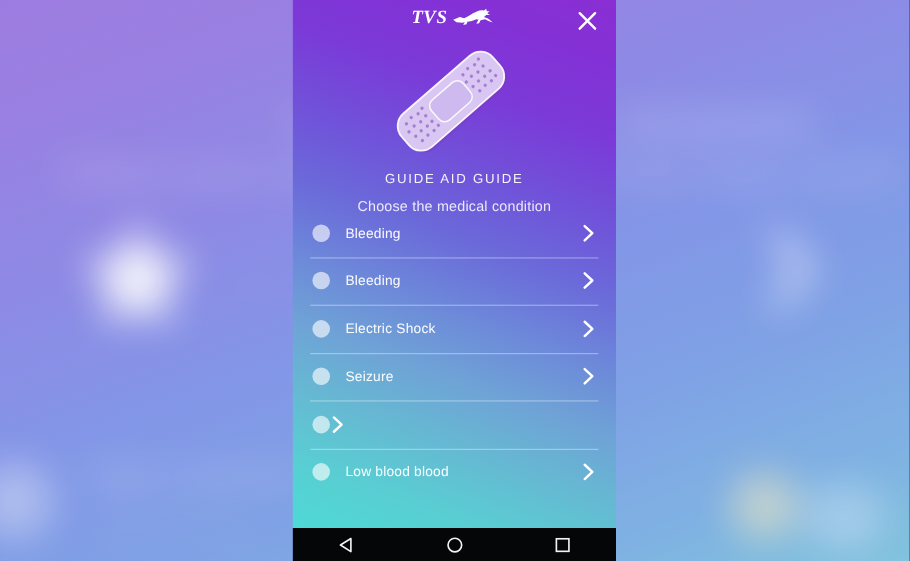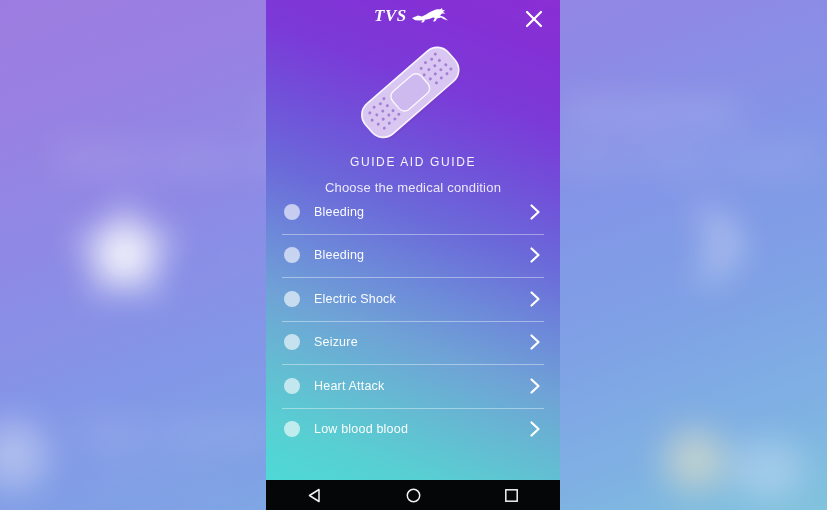--- a/index.html
+++ b/index.html
@@ -401,21 +401,20 @@
           <span class="item-label">Seizure</span>
           <span class="chevron">
             <svg width="12" height="18" viewBox="0 0 12 18">
               <polyline points="2.5,2.5 9.5,9 2.5,15.5" fill="none" stroke="#ffffff" stroke-width="2.2" stroke-linecap="round" stroke-linejoin="round"></polyline>
             </svg>
           </span>
         </div>
 
         <div class="list-item">
           <span class="bullet"></span>
-          <span class="item-label">Heart Attack</span>
           <span class="chevron">
             <svg width="12" height="18" viewBox="0 0 12 18">
               <polyline points="2.5,2.5 9.5,9 2.5,15.5" fill="none" stroke="#ffffff" stroke-width="2.2" stroke-linecap="round" stroke-linejoin="round"></polyline>
             </svg>
           </span>
         </div>
 
         <div class="list-item">
           <span class="bullet"></span>
           <span class="item-label">Low blood blood</span>

